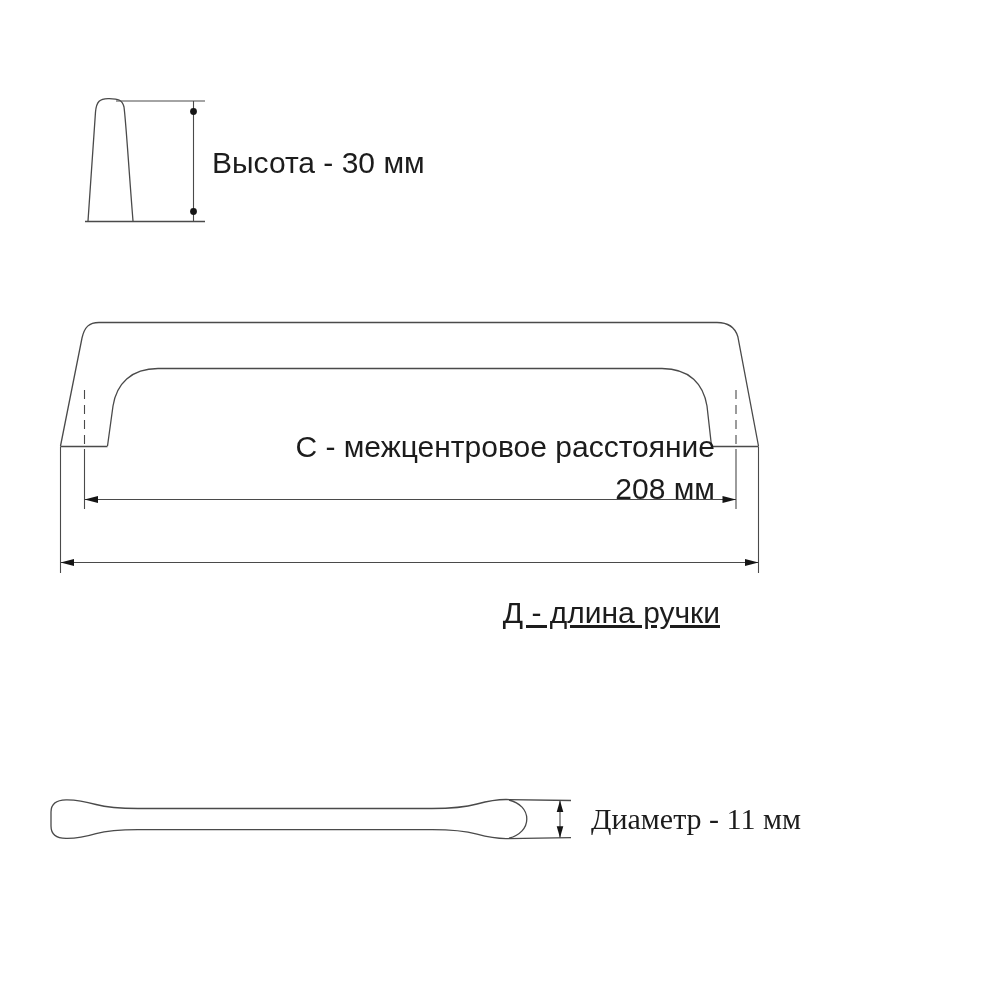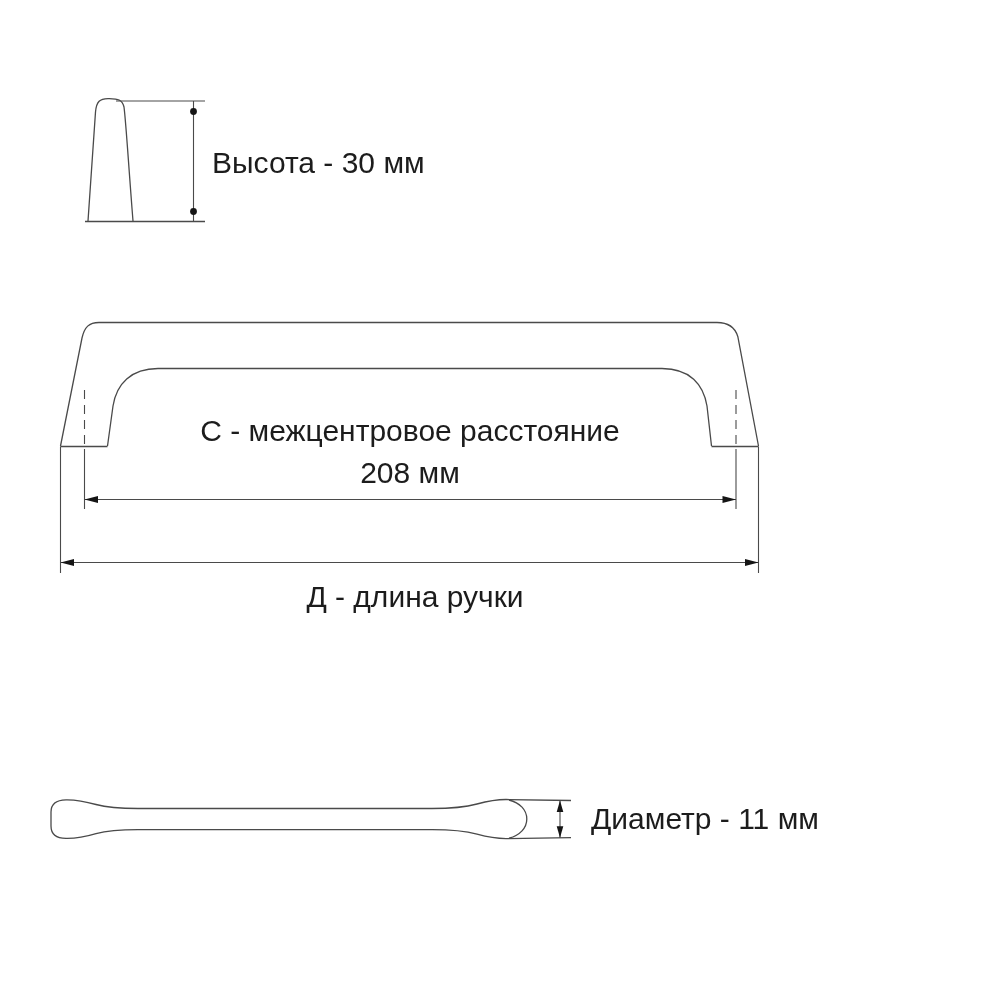--- a/index.html
+++ b/index.html
@@ -41,22 +41,23 @@
     stroke:none;
   }
   .label{
     position:absolute;
     color:var(--color-text);
     font-size:30px;
     line-height:38px;
     white-space:nowrap;
   }
   .label.centered{
-    text-align:center;
+    text-align:right;
     white-space:normal;
+    margin-top:16px;
   }
 </style>
 </head>
 <body>
 
 <div class="canvas">
 
   <svg class="drawing" viewBox="0 0 1000 1000" aria-hidden="true">
 
     <g>
@@ -107,18 +108,18 @@
       <polygon points="560,837.7 556.7,826.2 563.3,826.2"></polygon>
     </g>
   </svg>
 
   <div class="label" style="left:212px; top:144px;">Высота - 30 мм</div>
 
   <div class="label centered" style="left:105px; top:412px; width:610px;">С - межцентровое расстояние</div>
 
   <div class="label centered" style="left:105px; top:454px; width:610px;">208 мм</div>
 
-  <div class="label centered" style="left:110px; top:578px; width:610px;">Д - длина ручки</div>
+  <div class="label centered" style="left:110px; top:578px; width:610px;text-decoration:underline;">Д - длина ручки</div>
 
 
-  <div class="label" style="left:591px; top:800px;">Диаметр - 11 мм</div>
+  <div class="label" style="left:591px; top:800px;font-family:Liberation Serif, serif;">Диаметр - 11 мм</div>
 
 </div>
 
 </body></html>

